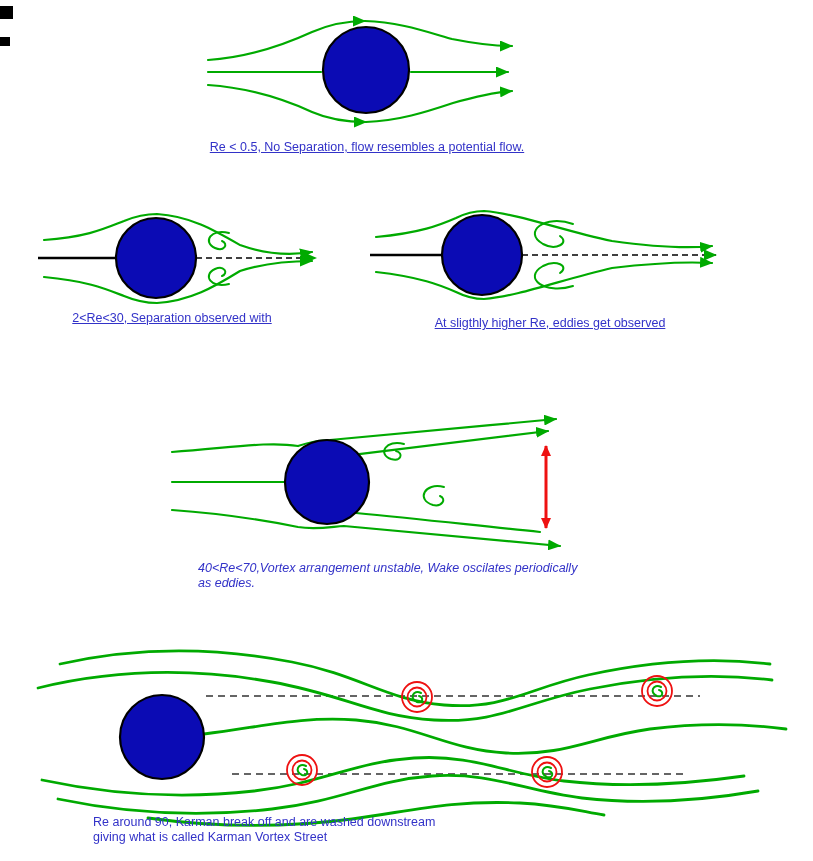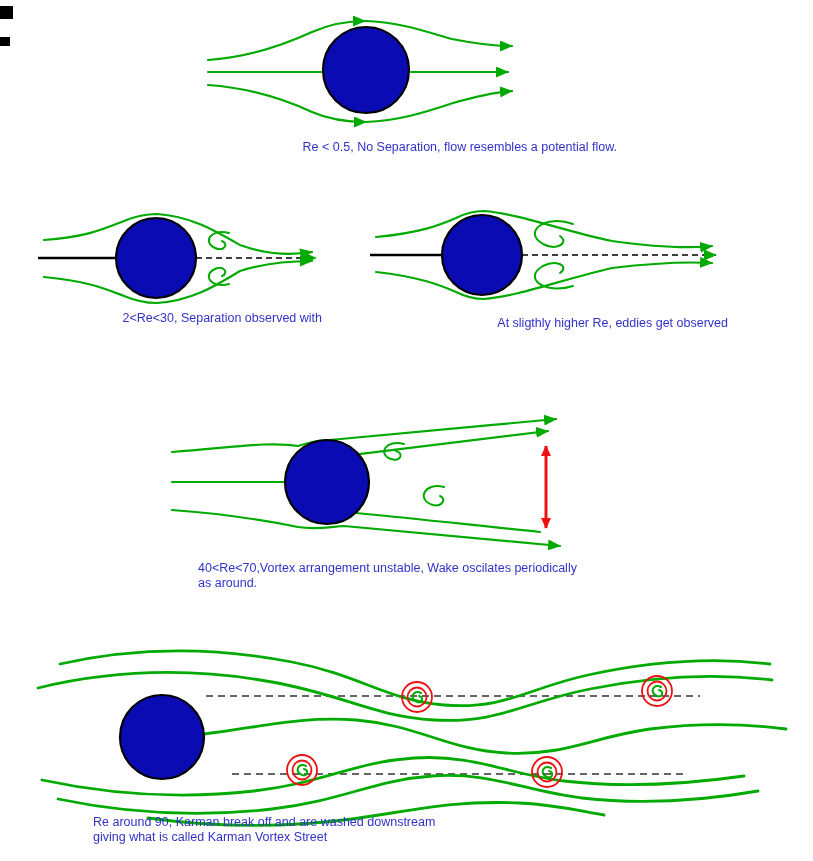--- a/index.html
+++ b/index.html
@@ -17,21 +17,21 @@
   .w{stroke-width:2.8;}
   .curl{stroke-width:2;}
   .blk{fill:none;stroke:var(--line_black);stroke-width:2.4;}
   .dash{fill:none;stroke:var(--line_black);stroke-width:1.6;stroke-dasharray:6 4;}
   .dash2{fill:none;stroke:#333333;stroke-width:1.3;stroke-dasharray:7 5;}
   .cyl{fill:var(--cylinder_fill);stroke:#000000;stroke-width:2.2;}
   .redline{fill:none;stroke:var(--arrow_red);stroke-width:3;}
   .vor{fill:none;stroke:var(--arrow_red);stroke-width:1.8;}
   .artifact{fill:#000000;}
   .cap{position:absolute;color:var(--caption_blue);font-size:12.5px;line-height:1.18;}
-  .cap.center{text-align:right;}
+  .cap.center{text-align:center;text-decoration:underline;}
   .cap span{display:block;}
 </style>
 </head>
 <body>
 
 <div id="stage">
 
   <svg width="813" height="861" viewBox="0 0 813 861">
     <defs>
       <marker id="mg" markerUnits="userSpaceOnUse" markerWidth="13" markerHeight="11" refX="12" refY="5.5" orient="auto">
@@ -128,23 +128,23 @@
   </div>
 
   <div class="cap center" style="left:22px;top:311px;width:300px;">
     <span>2&lt;Re&lt;30, Separation observed with</span>
   </div>
 
   <div class="cap center" style="left:372px;top:316px;width:356px;">
     <span>At sligthly higher Re, eddies get observed</span>
   </div>
 
-  <div class="cap" style="left:198px;top:561px;width:580px;">
+  <div class="cap" style="left:198px;top:561px;width:580px;font-style:italic;">
     <span>40&lt;Re&lt;70,Vortex arrangement unstable, Wake oscilates periodically</span>
-    <span>as around.</span>
+    <span>as eddies.</span>
   </div>
 
   <div class="cap" style="left:93px;top:815px;width:600px;">
     <span>Re around 90, Karman break off and are washed downstream</span>
     <span>giving what is called Karman Vortex Street</span>
   </div>
 
 </div>
 
 </body></html>

